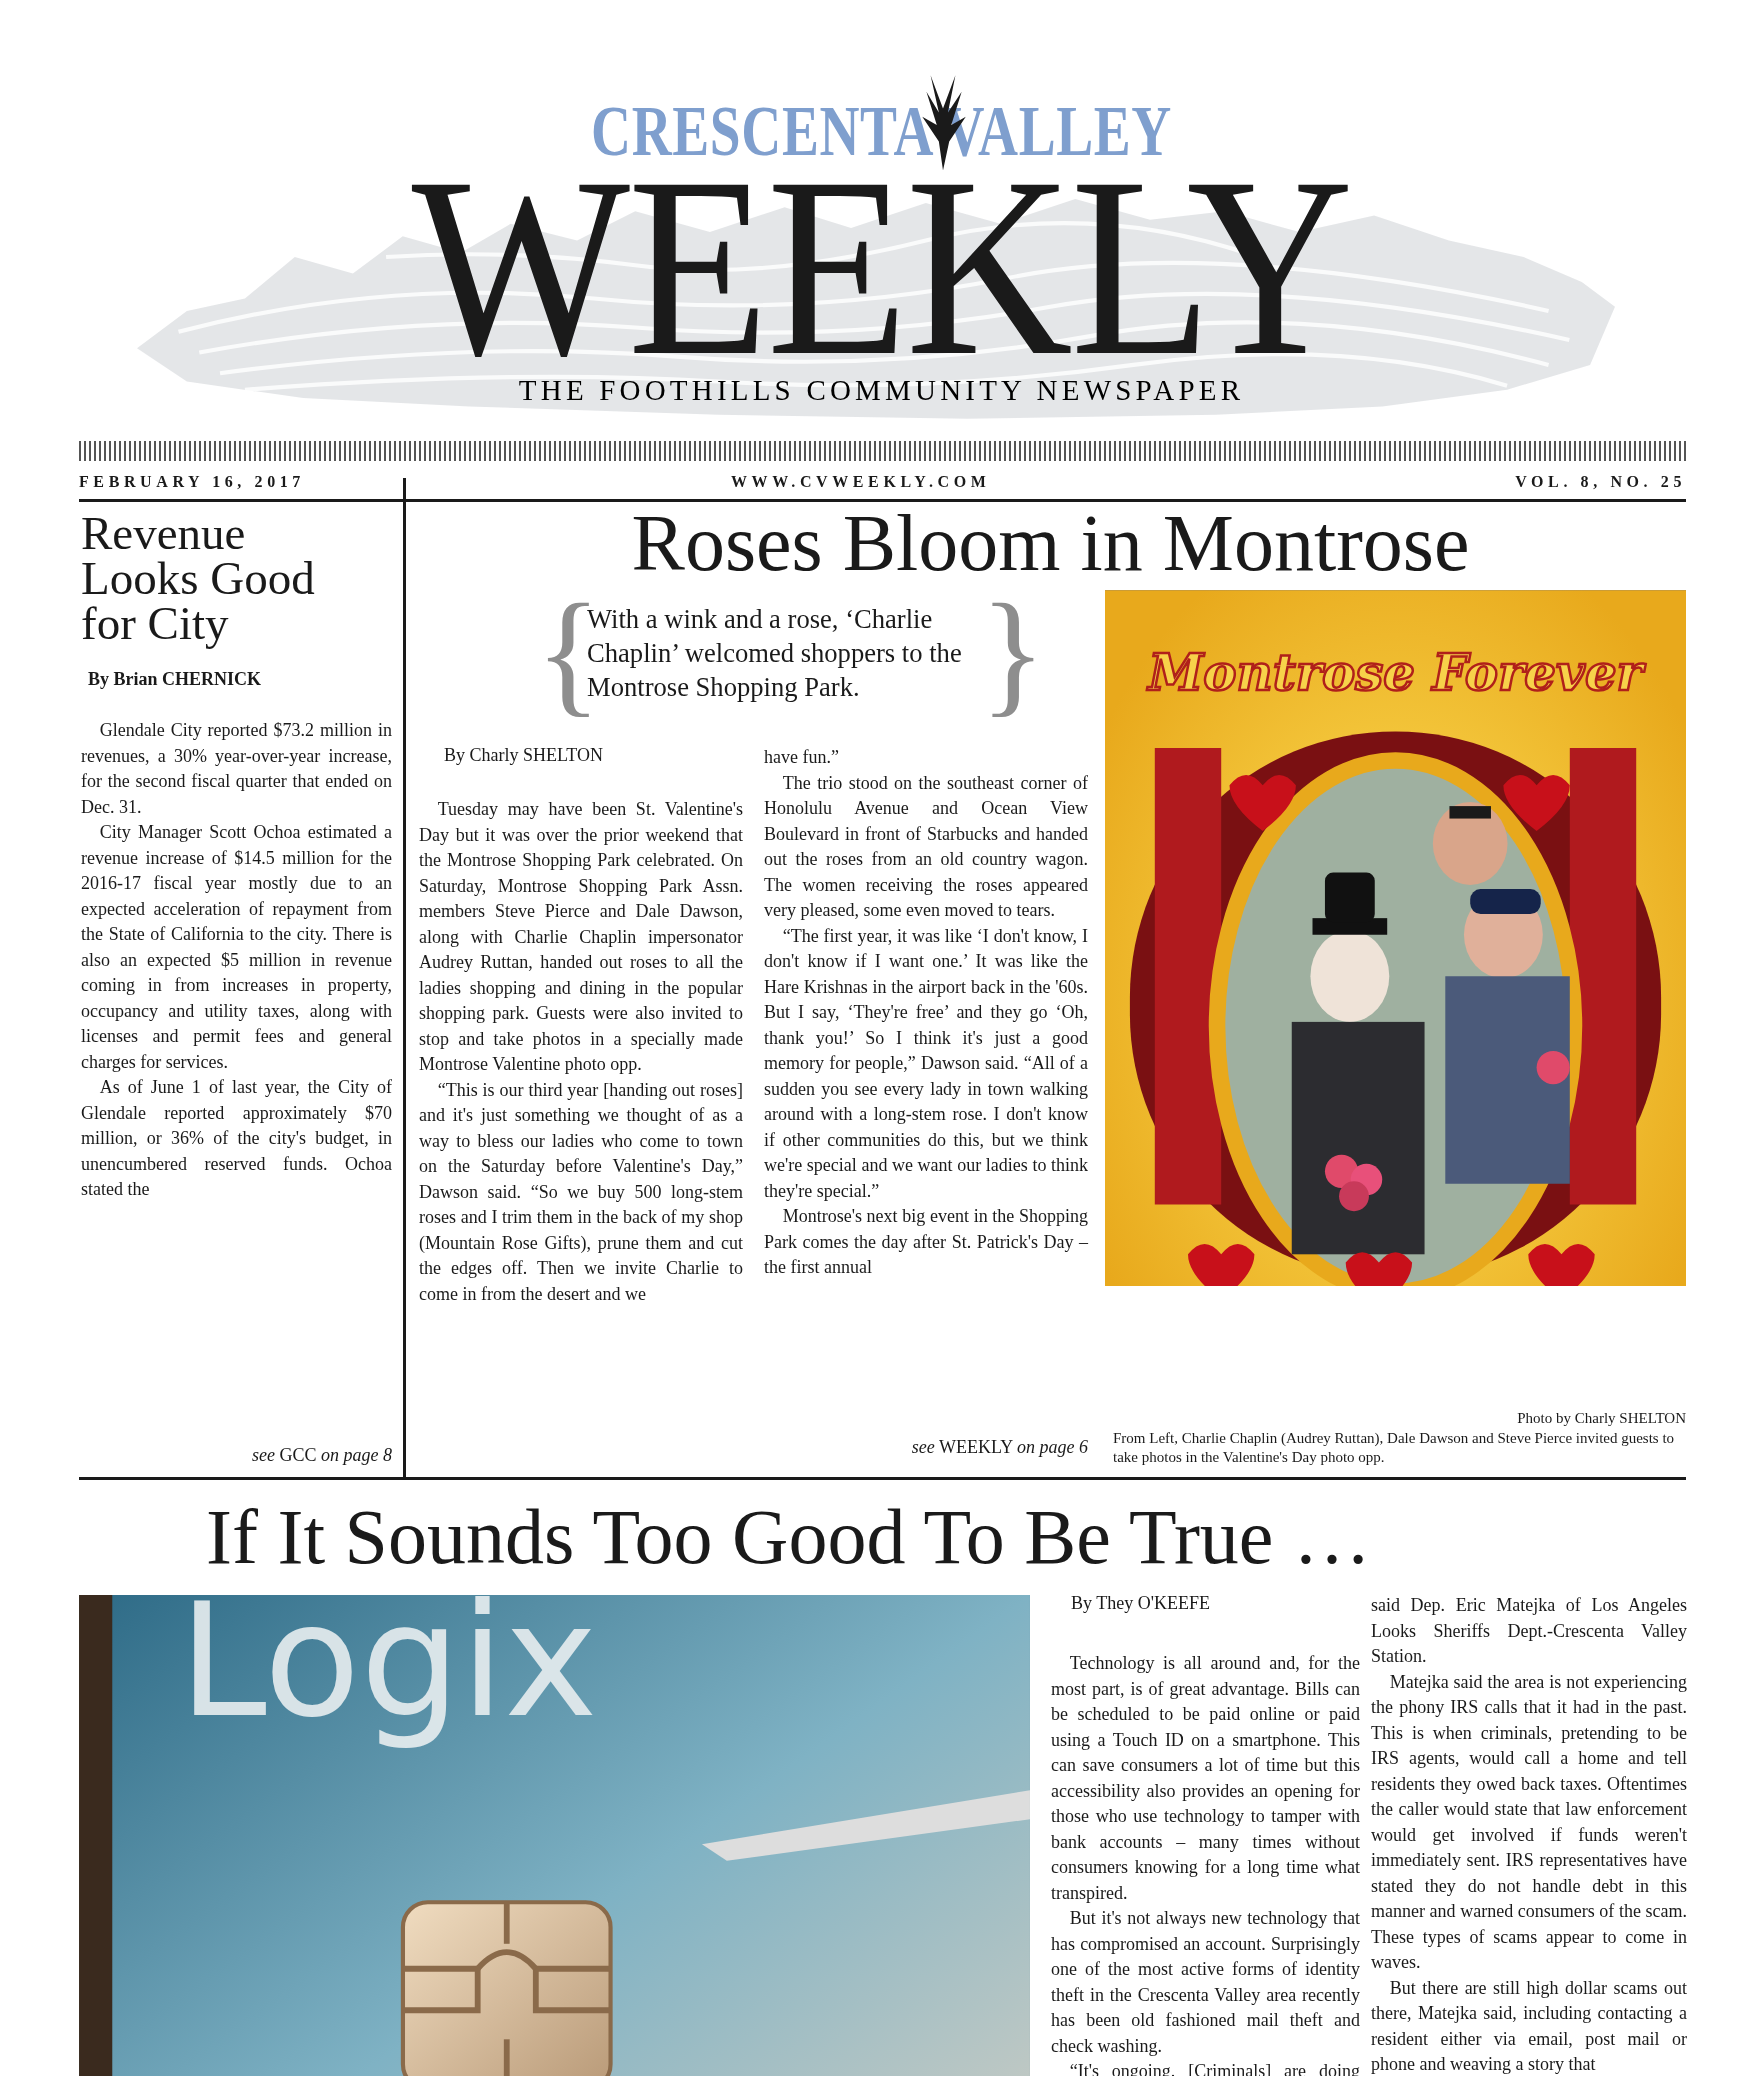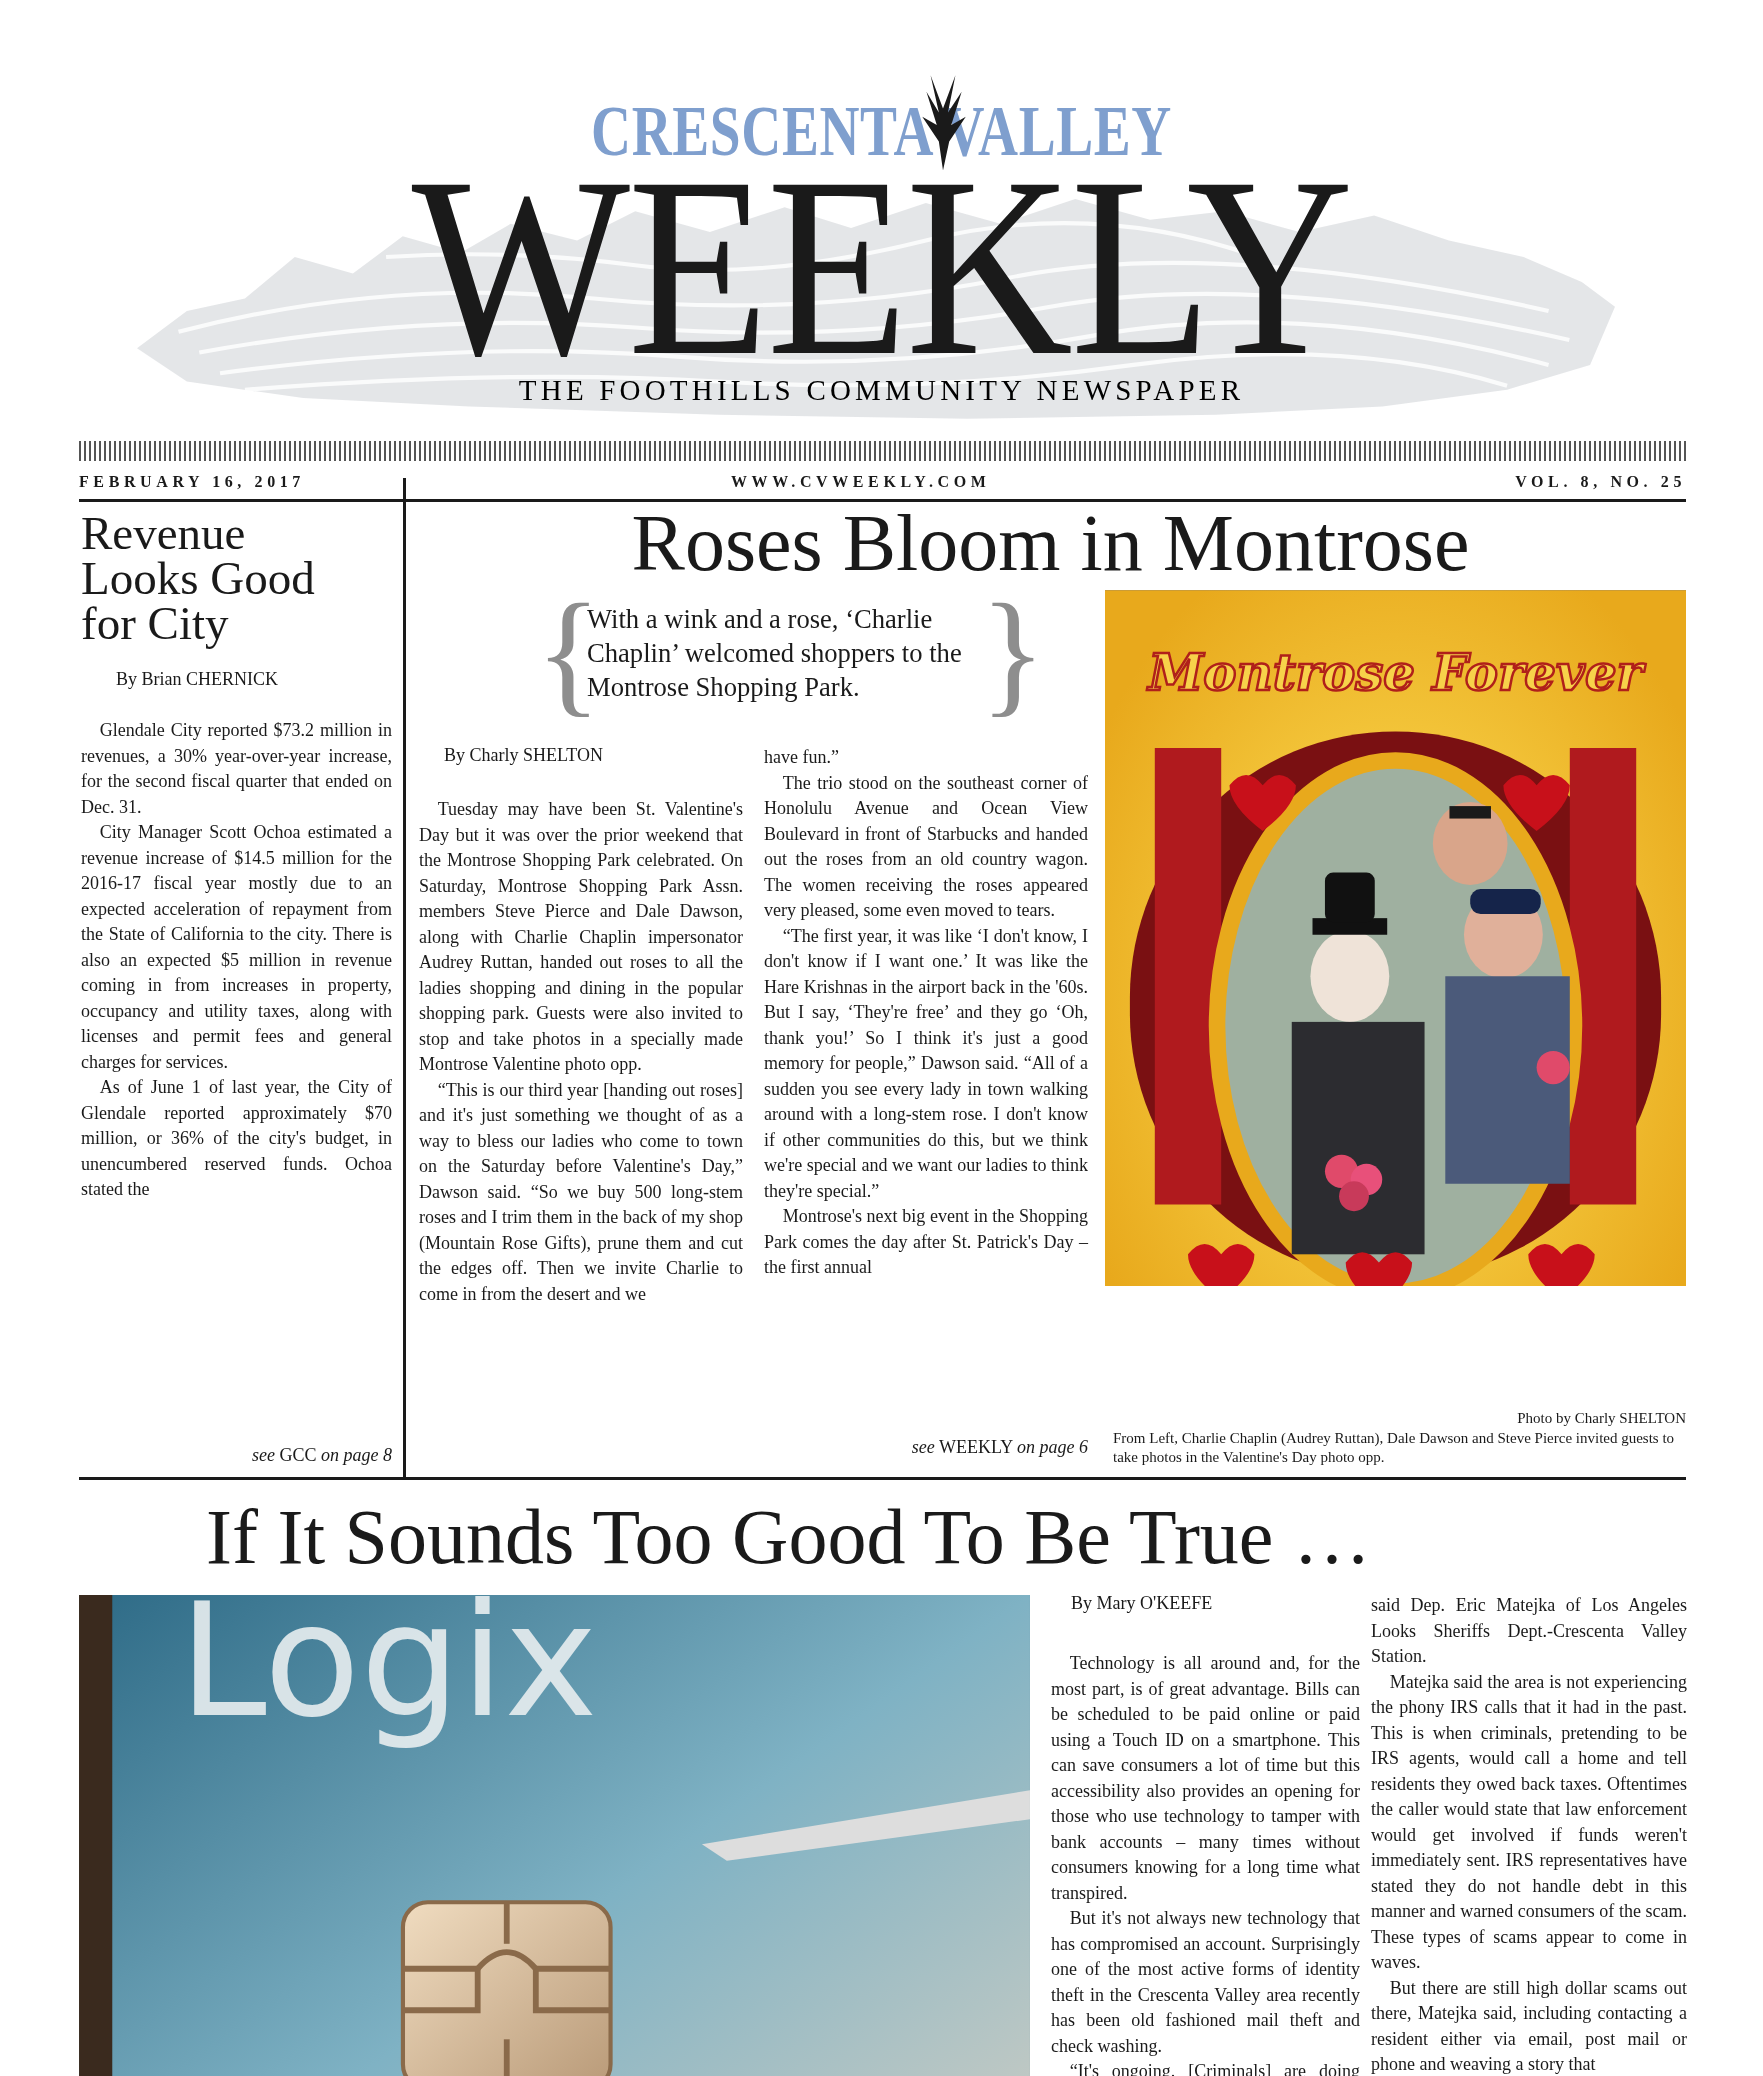--- a/index.html
+++ b/index.html
@@ -60,21 +60,21 @@
   <span style="right:0">VOL. 8, NO. 25</span>
 </div>
 <div class="abs rule" style="left:79px;top:499px;width:1607px;height:2.5px;"></div>
 <div class="abs rule" style="left:403px;top:478px;width:3.3px;height:1001px;"></div>
 
 <div class="abs hl-left">
   <div>Revenue</div>
   <div>Looks Good</div>
   <div>for City</div>
 </div>
-<div class="abs byline" style="left:116px;top:669px;">By Brian CHERNICK</div>
+<div class="abs byline" style="left:88px;top:669px;font-weight:bold;">By Brian CHERNICK</div>
 <div class="abs body" style="left:81px;top:718px;width:311px;">
   <p>Glendale City reported $73.2 million in revenues, a 30% year-over-year increase, for the second fiscal quarter that ended on Dec. 31.</p>
   <p>City Manager Scott Ochoa estimated a revenue increase of $14.5 million for the 2016-17 fiscal year mostly due to an expected acceleration of repayment from the State of California to the city. There is also an expected $5 million in revenue coming in from increases in property, occupancy and utility taxes, along with licenses and permit fees and general charges for services.</p>
   <p>As of June 1 of last year, the City of Glendale reported approximately $70 million, or 36% of the city's budget, in unencumbered reserved funds. Ochoa stated the</p>
 </div>
 <div class="abs jump" style="left:81px;top:1445px;width:311px;">
   <i>see</i>
   <span>GCC</span>
   <i>on page 8</i>
 </div>
@@ -175,21 +175,21 @@
       <path d="M780 900 H960 V1000 H780"></path>
         <path d="M1280 900 H1100 V1000 H1280"></path>
         <path d="M960 900 Q1030 820 1100 900"></path>
         <path d="M1030 740 V840"></path>
         <path d="M1030 1070 V1190"></path>
     </g>
     <text x="820" y="1560" font-family="DejaVu Sans, sans-serif" font-size="360" fill="#d9d4cc" stroke="#6a6460" stroke-width="6" transform="rotate(-4 820 1560)">5198 8</text>
   </svg>
 </div>
 
-<div class="abs byline" style="left:1071px;top:1593px;">By Mary O'KEEFE</div>
+<div class="abs byline" style="left:1071px;top:1593px;">By They O'KEEFE</div>
 <div class="abs body" style="left:1051px;top:1651px;width:309px;">
   <p>Technology is all around and, for the most part, is of great advantage. Bills can be scheduled to be paid online or paid using a Touch ID on a smartphone. This can save consumers a lot of time but this accessibility also provides an opening for those who use technology to tamper with bank accounts – many times without consumers knowing for a long time what transpired.</p>
   <p>But it's not always new technology that has compromised an account. Surprisingly one of the most active forms of identity theft in the Crescenta Valley area recently has been old fashioned mail theft and check washing.</p>
   <p>“It's ongoing. [Criminals] are doing more paper. They are stealing [items] out of mailboxes and washing checks,”</p>
 </div>
 <div class="abs body" style="left:1371px;top:1593px;width:316px;">
   <p style="text-indent:0">said Dep. Eric Matejka of Los Angeles Looks Sheriffs Dept.-Crescenta Valley Station.</p>
   <p>Matejka said the area is not experiencing the phony IRS calls that it had in the past. This is when criminals, pretending to be IRS agents, would call a home and tell residents they owed back taxes. Oftentimes the caller would state that law enforcement would get involved if funds weren't immediately sent. IRS representatives have stated they do not handle debt in this manner and warned consumers of the scam. These types of scams appear to come in waves.</p>
   <p>But there are still high dollar scams out there, Matejka said, including contacting a resident either via email, post mail or phone and weaving a story that</p>
 </div>

